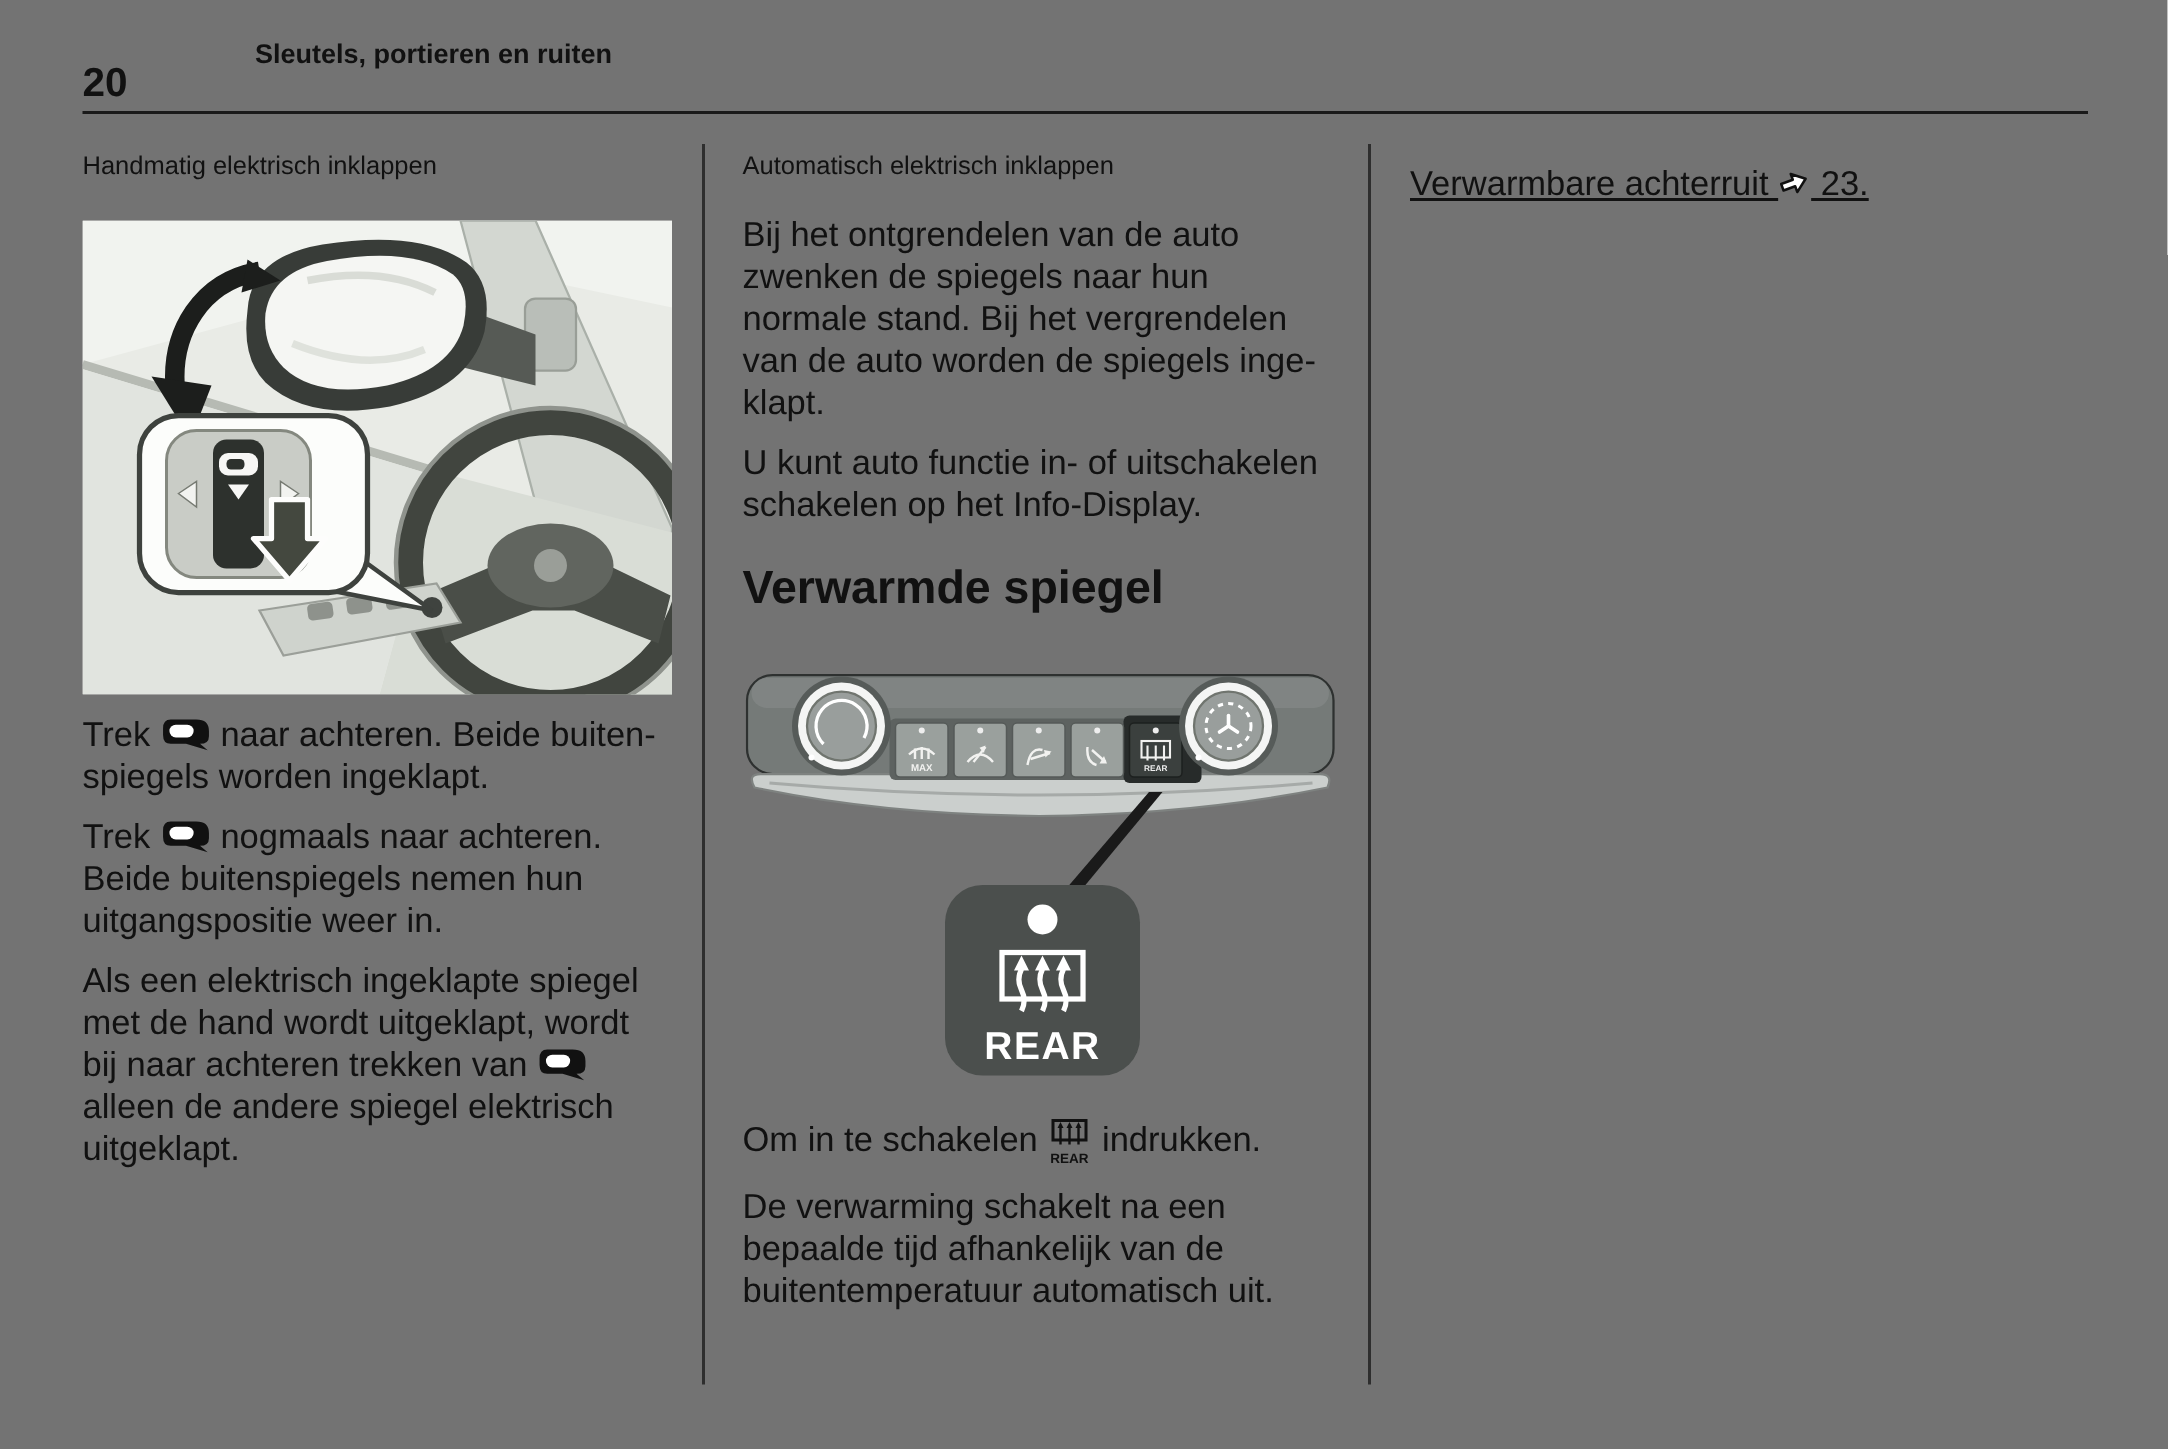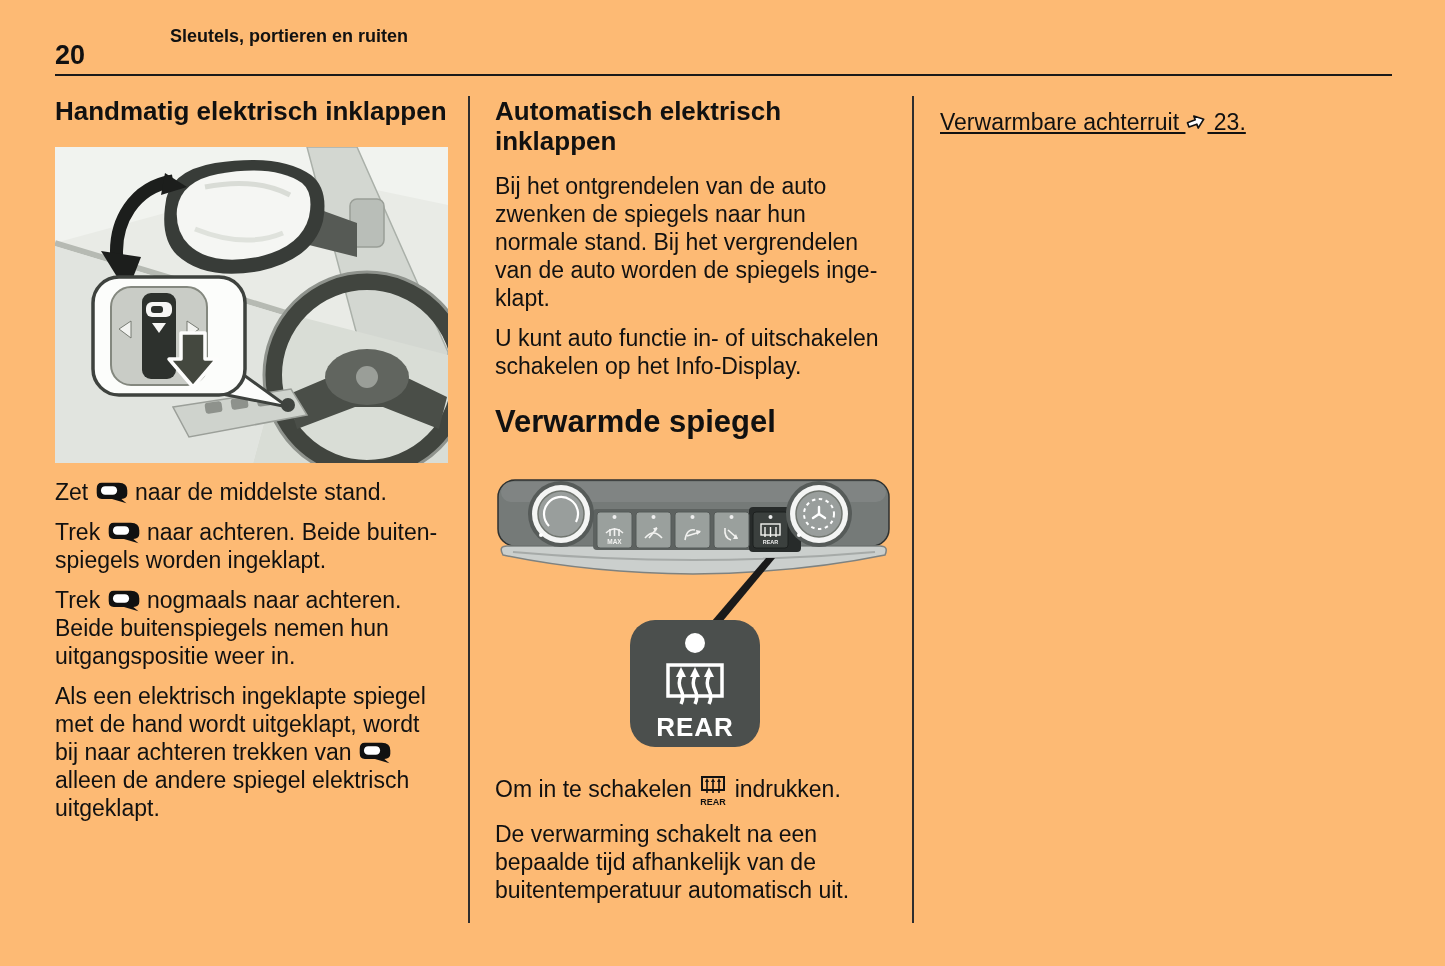--- a/index.html
+++ b/index.html
@@ -1,38 +1,38 @@
 <!DOCTYPE html>
 <html><head>
 <meta charset="utf-8">
 <style>
   html,body{margin:0;padding:0;background:#ffffff;}
   #page{
     position:relative;
     width:1445px;height:966px;
-    background:#fdba74;
+    background:#737373;
     font-family:"Liberation Sans",sans-serif;
     color:#111111;
     overflow:hidden;
   }
   .abs{position:absolute;}
   
   .page-num{left:55px;top:40px;font-size:27px;font-weight:bold;}
   .page-title{left:170px;top:26px;font-size:18px;font-weight:bold;}
   .header-rule{left:55px;top:74px;width:1337px;height:2px;background:#1a1a1a;}
   
   .sep{width:2px;top:96px;height:827px;background:#2e2e2e;}
   .sep1{left:468px;}
   .sep2{left:912px;}
   
   .col{position:absolute;top:96px;}
   .col1{left:55px;width:402px;}
   .col2{left:495px;width:414px;}
   .col3{left:940px;width:470px;}
-  .sec-heading{font-size:26px;line-height:30px;font-weight:bold;margin:0;}
+  .sec-heading{font-size:17px;line-height:30px;font-weight:normal;margin:0;}
   .big-heading{font-size:31px;line-height:36px;font-weight:bold;margin:24px 0 0 0;}
   .body-text{font-size:23px;line-height:28px;margin:12px 0 0 0;}
   .body-text span{white-space:pre;}
   .mt-first{margin-top:16px;}
   .figure1{display:block;margin-top:21px;}
   .icon-mirror{vertical-align:-4px;}
   .icon-ref{vertical-align:-3px;}
   .icon-rearmini{vertical-align:-11px;}
   .fig2-wrap{position:relative;margin-top:36px;height:276px;width:414px;}
   .fig2-panel{position:absolute;left:2px;top:0;}
@@ -97,26 +97,20 @@
       <rect x="87" y="146" width="34" height="86" rx="9" fill="#2d312d"></rect>
       <rect x="91" y="155" width="26" height="15" rx="6" fill="#f7f7f5"></rect>
       <rect x="96" y="159" width="12" height="7" rx="3" fill="#2d312d"></rect>
       <polygon points="97,176 111,176 104,186" fill="#f7f7f5"></polygon>
       <polygon points="64,182 76,174 76,191" fill="#f2f3f0" stroke="#777b73" stroke-width="1"></polygon>
       <polygon points="144,182 132,174 132,191" fill="#f2f3f0" stroke="#777b73" stroke-width="1"></polygon>
 
       <path d="M126,186 h24 v26 h12 l-24,28 -24,-28 h12 z" fill="#44483f" stroke="#fdfdfc" stroke-width="3.5" stroke-linejoin="round"></path>
     </svg>
 
-    <p class="body-text" style="margin-top:15px;">
-      <span>Zet </span><svg class="icon-mirror" width="34" height="23" viewBox="0 0 40 27">
-          <path d="M8,2 L28,2 Q38,2 38,11 L38,15 Q38,21 31,21 L37,26 L20,21 L8,21 Q2,21 2,14 L2,9 Q2,2 8,2 Z" fill="#111"></path>
-          <rect x="7" y="6" width="19" height="10" rx="5" fill="#fff"></rect>
-        </svg><span> naar de middelste stand.</span>
-    </p>
 
     <p class="body-text">
       <span>Trek </span><svg class="icon-mirror" width="34" height="23" viewBox="0 0 40 27">
           <path d="M8,2 L28,2 Q38,2 38,11 L38,15 Q38,21 31,21 L37,26 L20,21 L8,21 Q2,21 2,14 L2,9 Q2,2 8,2 Z" fill="#111"></path>
           <rect x="7" y="6" width="19" height="10" rx="5" fill="#fff"></rect>
         </svg><span> naar achteren. Beide buiten-
 spiegels worden ingeklapt.</span>
     </p>
 
     <p class="body-text">

